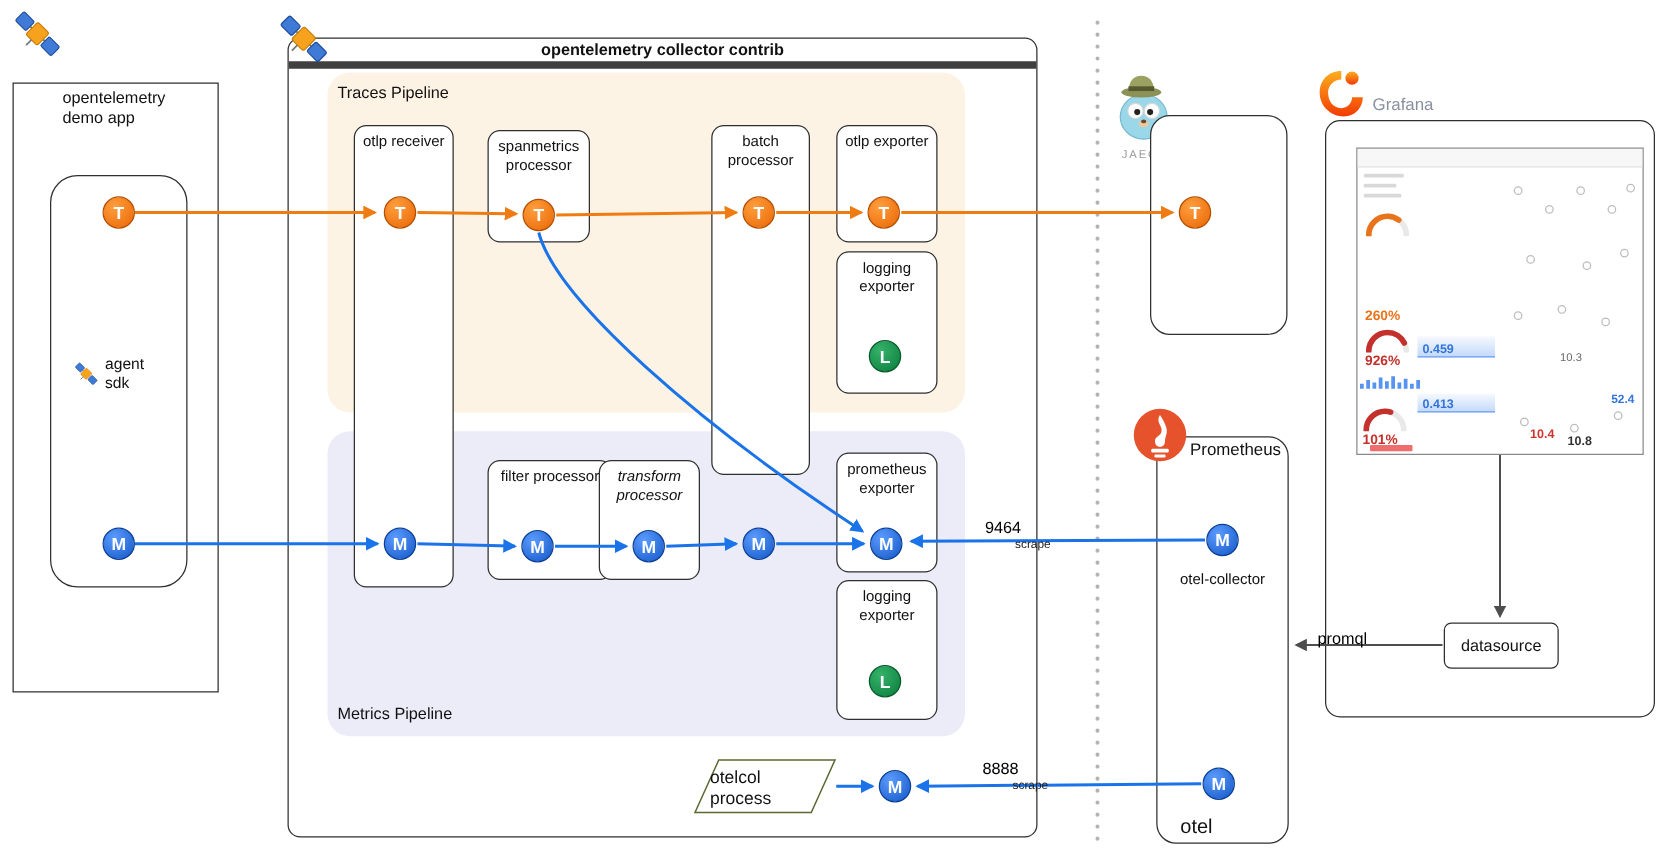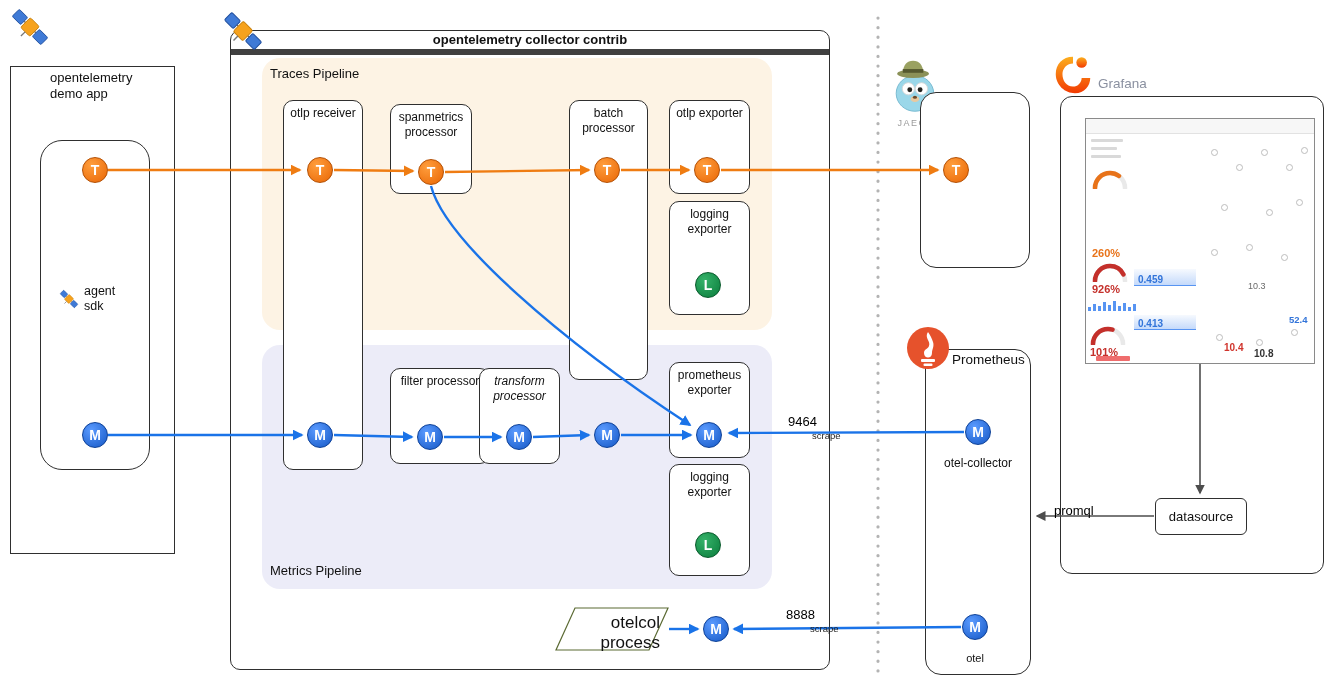--- a/index.html
+++ b/index.html
@@ -142,21 +142,21 @@
     </svg>
   <div class="lbl" style="left:888px; top:118px; width:64px; text-align:center; font-size:9px; letter-spacing:1.5px; color:#9a9a9a;">JAEGER</div>
   <div class="frame" style="left:920px; top:92px; width:110px; height:176px; border-radius:16px;"></div>
 
   <div class="frame" style="left:925px; top:349px; width:106px; height:326px; border-radius:16px;"></div>
   <svg class="abs" style="left:906px; top:326px;" width="44" height="44">
       <use href="#promflame"></use>
     </svg>
   <div class="lbl" style="left:952px; top:352px; font-size:13.5px;">Prometheus</div>
   <div class="lbl" style="left:926px; top:456px; width:104px; text-align:center; font-size:12px;">otel-collector</div>
-  <div class="lbl" style="left:948px; top:652px; width:54px; text-align:center; font-size:11px;">otel</div>
+  <div class="lbl" style="left:916px; top:652px; width:54px; text-align:right; font-size:16px;">otel</div>
 
   <svg class="abs" style="left:1050px; top:52px;" width="46" height="46">
       <use href="#grafanaflame"></use>
     </svg>
   <div class="lbl" style="left:1098px; top:76px; font-size:13.5px; color:#8a90a0;">Grafana</div>
   <div class="frame" style="left:1060px; top:96px; width:264px; height:478px; border-radius:12px;"></div>
 
   <div class="dash">
     <div class="hdr"></div>
     <div class="bar" style="left:5px; top:20px; width:32px;"></div>
@@ -258,21 +258,21 @@
       <path d="M961,627 L734,629" marker-end="url(#arr-b)"></path>
       <path d="M669,629 L698,629" marker-end="url(#arr-b)"></path>
     </g>
 
     <g stroke="#4d4d4d" stroke-width="1.6" fill="none">
       <path d="M1200,364 L1200,493" marker-end="url(#arr-g)"></path>
       <path d="M1154,516 L1037,516" marker-end="url(#arr-g)"></path>
     </g>
   </svg>
 
-  <div class="lbl" style="left:568px; top:613px; width:92px; text-align:right; font-size:17px;">otelcol process</div>
+  <div class="lbl" style="left:568px; top:613px; width:92px; text-align:left; font-size:14px;">otelcol process</div>
 
   <div class="lbl port" style="left:788px; top:414px;">9464</div>
   <div class="lbl small" style="left:812px; top:430px;">scrape</div>
   <div class="lbl port" style="left:786px; top:607px;">8888</div>
   <div class="lbl small" style="left:810px; top:623px;">scrape</div>
   <div class="lbl" style="left:1054px; top:503px; color:#000000;">promql</div>
 
   <div class="badge t" style="left:82px;  top:157px;">T</div>
   <div class="badge t" style="left:307px; top:157px;">T</div>
   <div class="badge t" style="left:418px; top:159px;">T</div>

